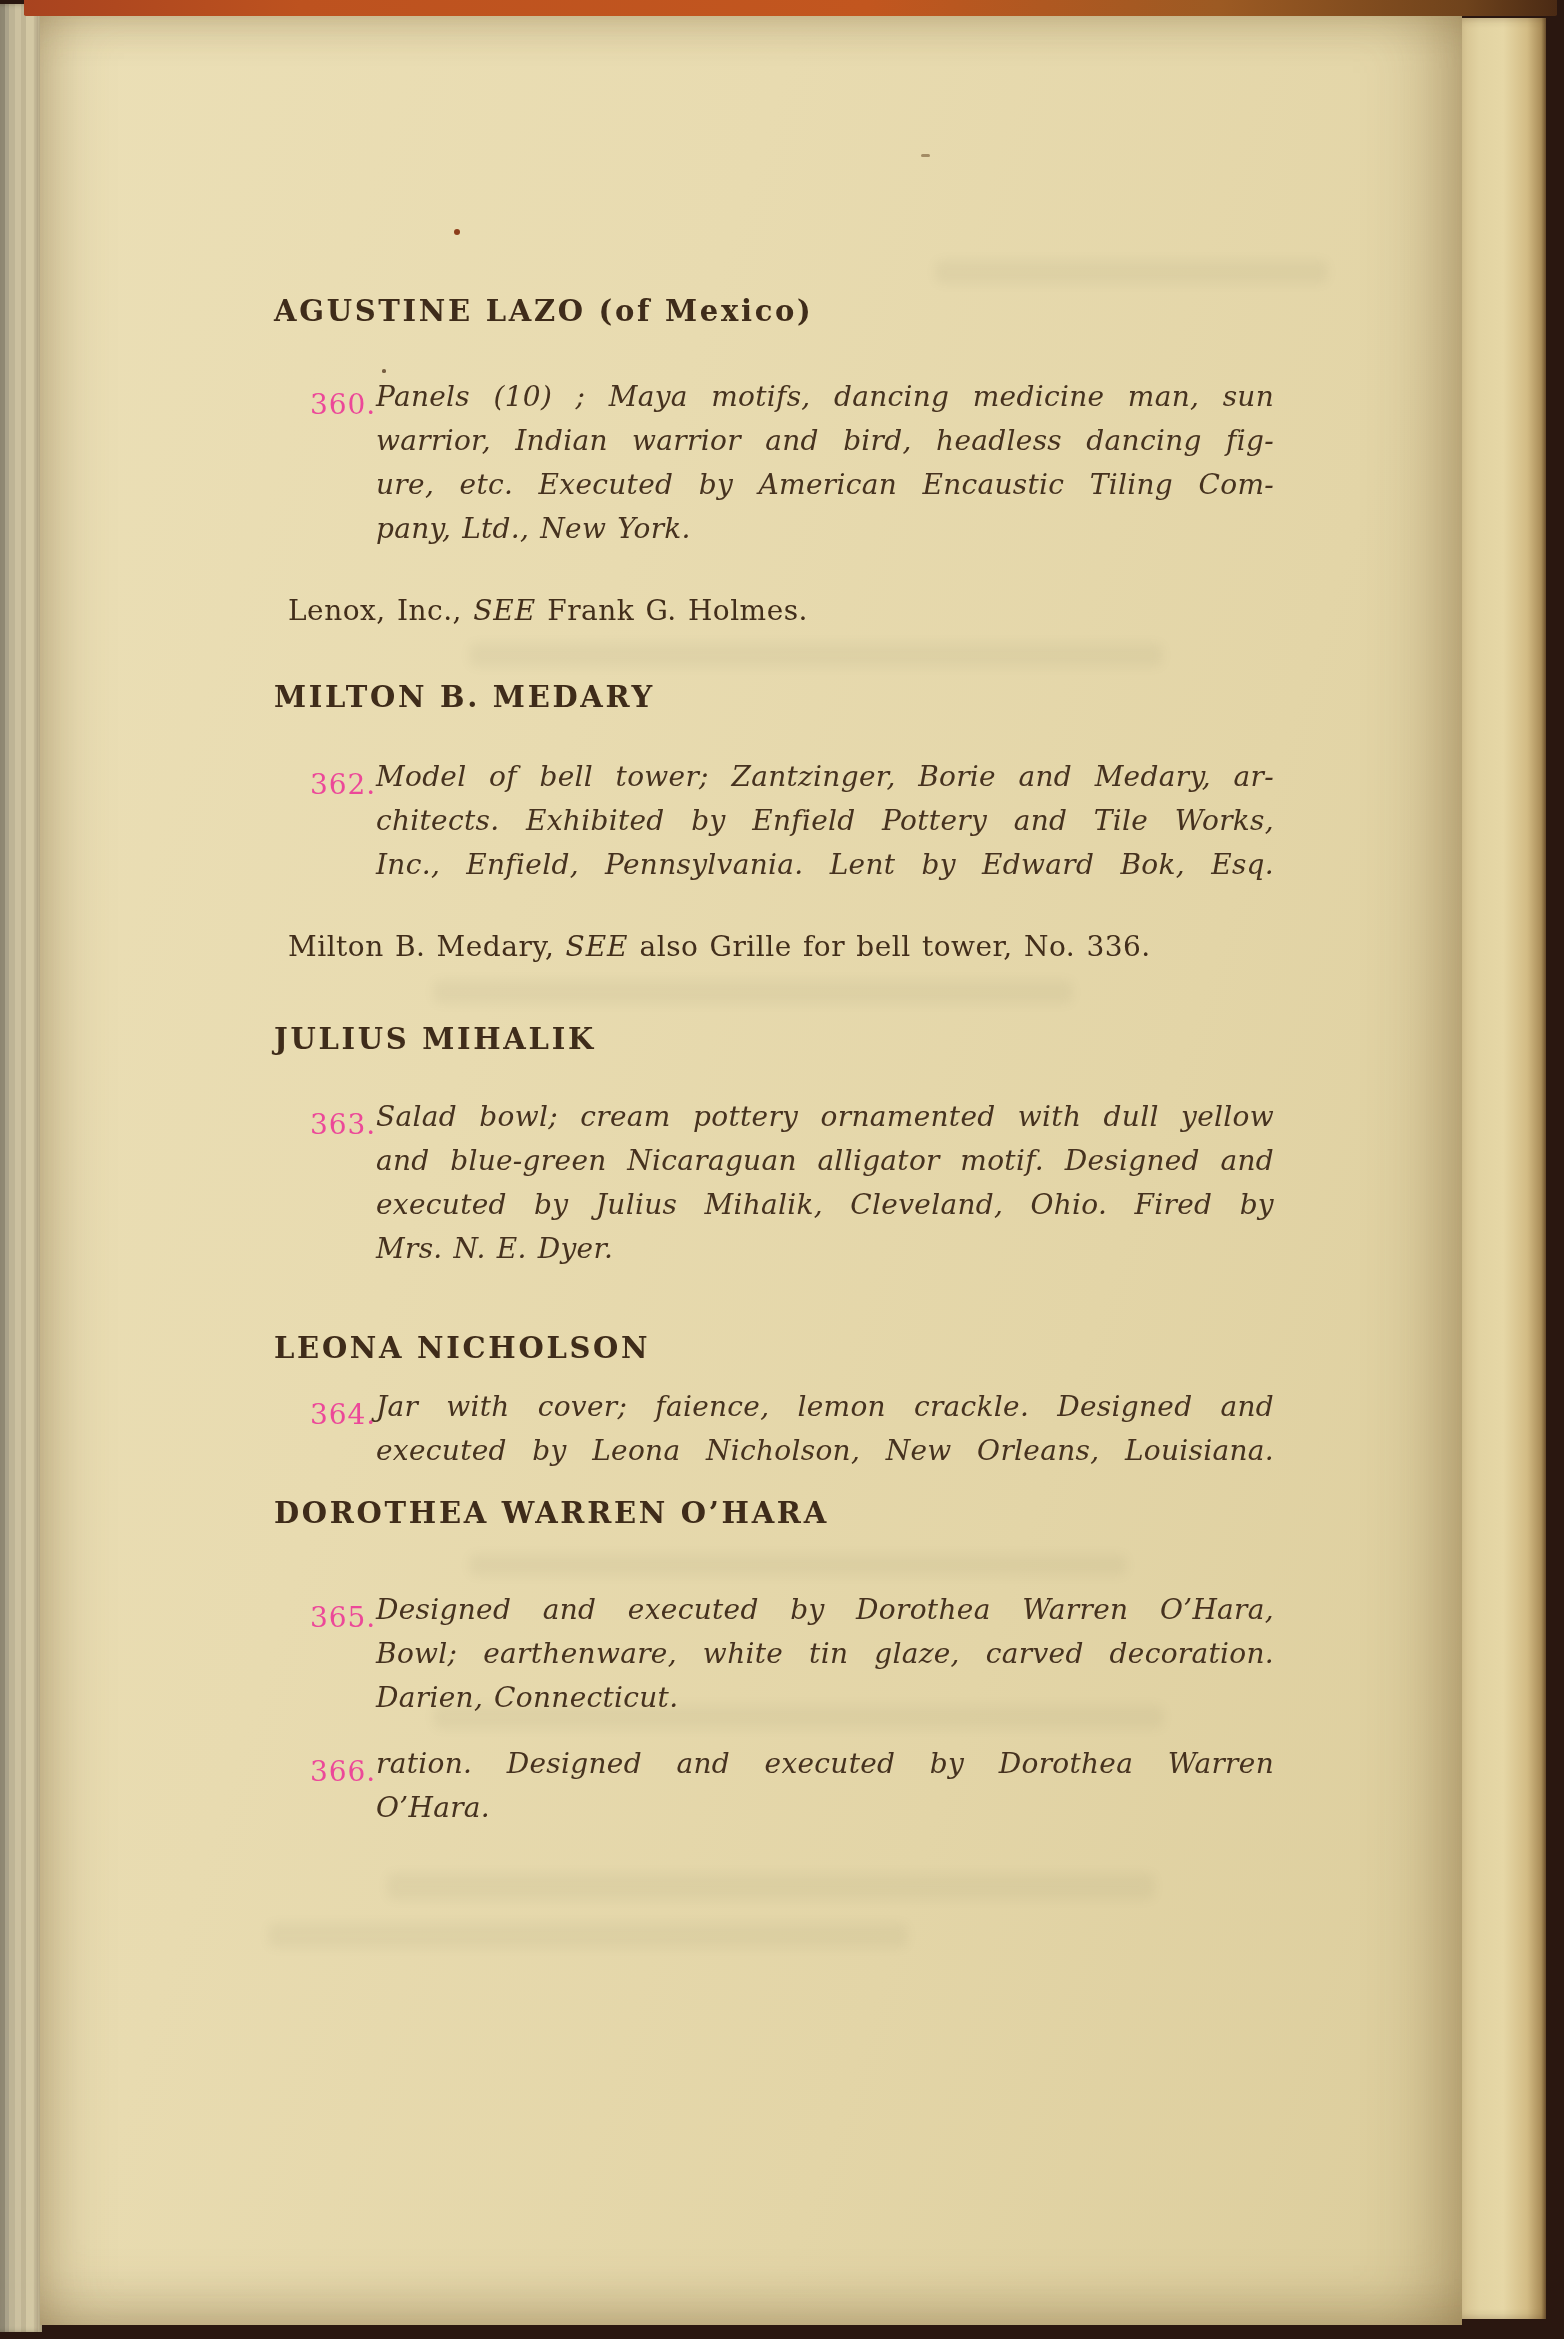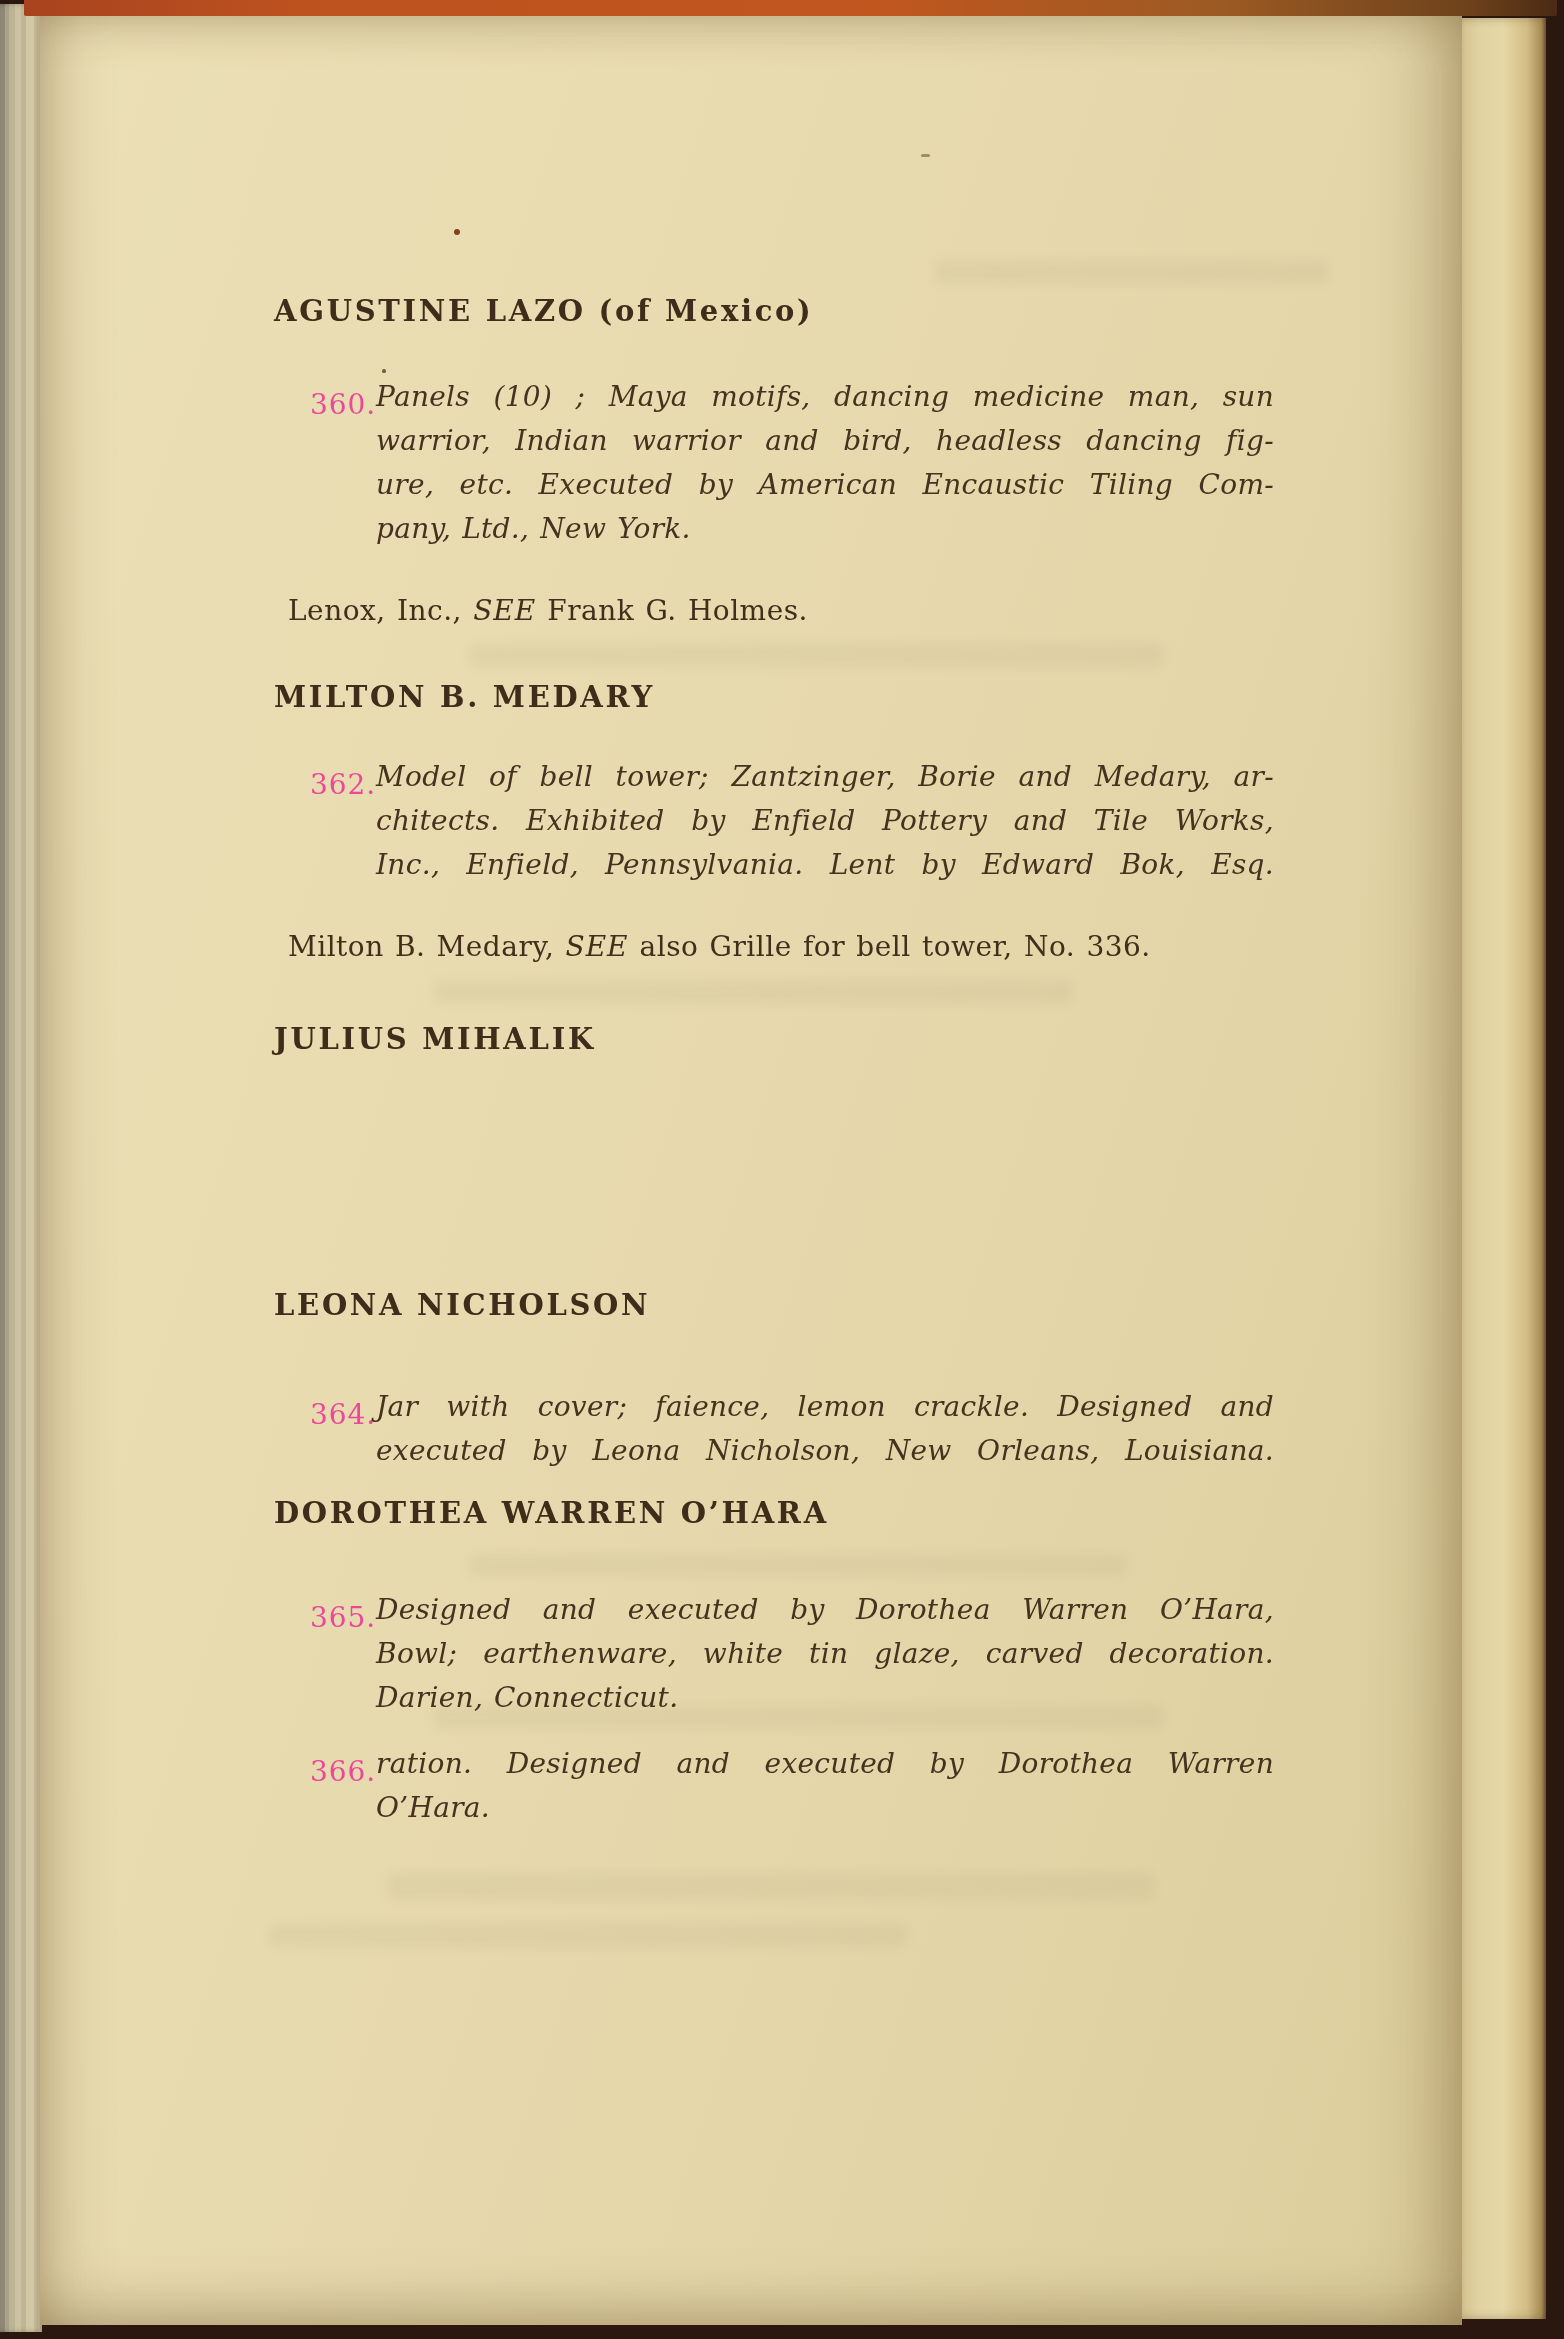--- a/index.html
+++ b/index.html
@@ -113,22 +113,29 @@
       <span class="num">362.</span>
       <div class="line">Model of bell tower; Zantzinger, Borie and Medary, ar-</div>
       <div class="line">chitects. Exhibited by Enfield Pottery and Tile Works,</div>
       <div class="line">Inc., Enfield, Pennsylvania. Lent by Edward Bok, Esq.</div>
     </div>
 
     <div class="crossref" style="top:930px"><span>Milton B. Medary, </span><span class="see">SEE</span><span> also Grille for bell tower, No. 336.</span></div>
 
     <h2 class="heading" style="top:1022px">JULIUS MIHALIK</h2>
 
+    <div class="entry" style="top:1095px">
+      <span class="num">363.</span>
+      <div class="line">Salad bowl; cream pottery ornamented with dull yellow</div>
+      <div class="line">and blue-green Nicaraguan alligator motif. Designed and</div>
+      <div class="line">executed by Julius Mihalik, Cleveland, Ohio. Fired by</div>
+      <div class="line short">Mrs. N. E. Dyer.</div>
+    </div>
 
-    <h2 class="heading" style="top:1288px">LEONA NICHOLSON</h2>
+    <h2 class="heading" style="top:1331px">LEONA NICHOLSON</h2>
 
     <div class="entry" style="top:1385px">
       <span class="num">364.</span>
       <div class="line">Jar with cover; faience, lemon crackle. Designed and</div>
       <div class="line">executed by Leona Nicholson, New Orleans, Louisiana.</div>
     </div>
 
     <h2 class="heading" style="top:1496px">DOROTHEA WARREN O’HARA</h2>
 
     <div class="entry" style="top:1588px">

